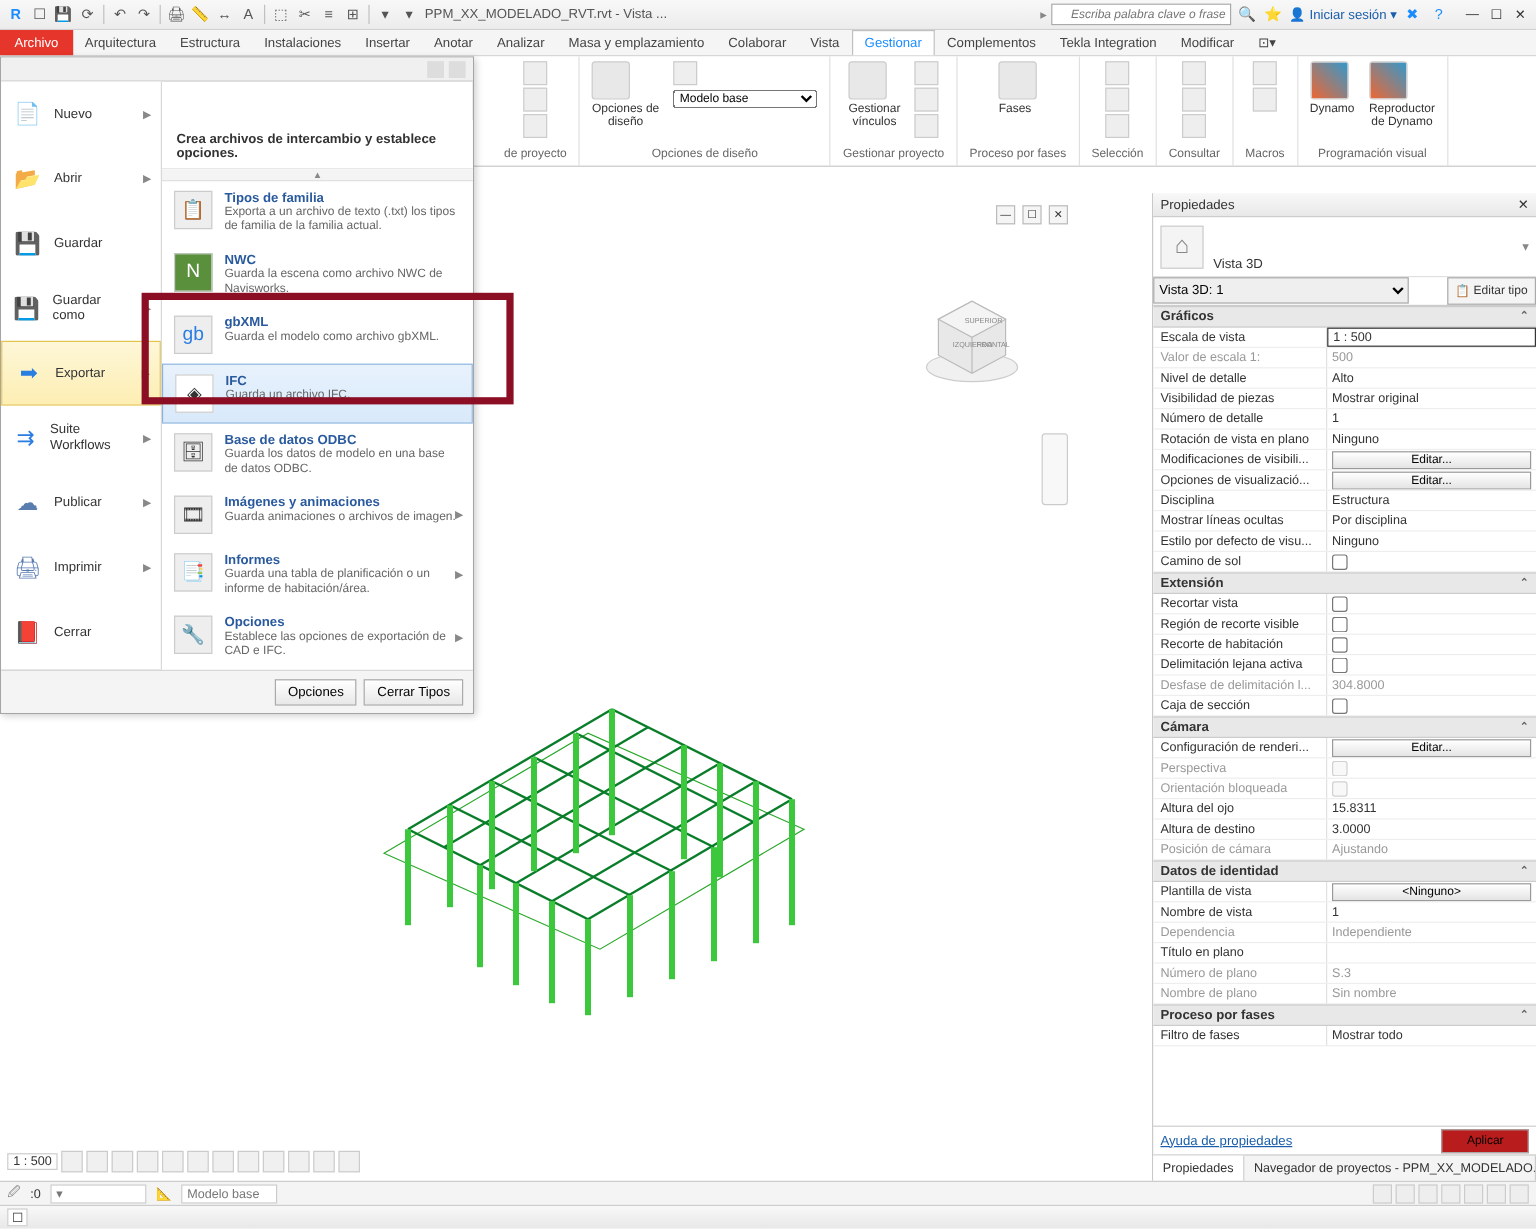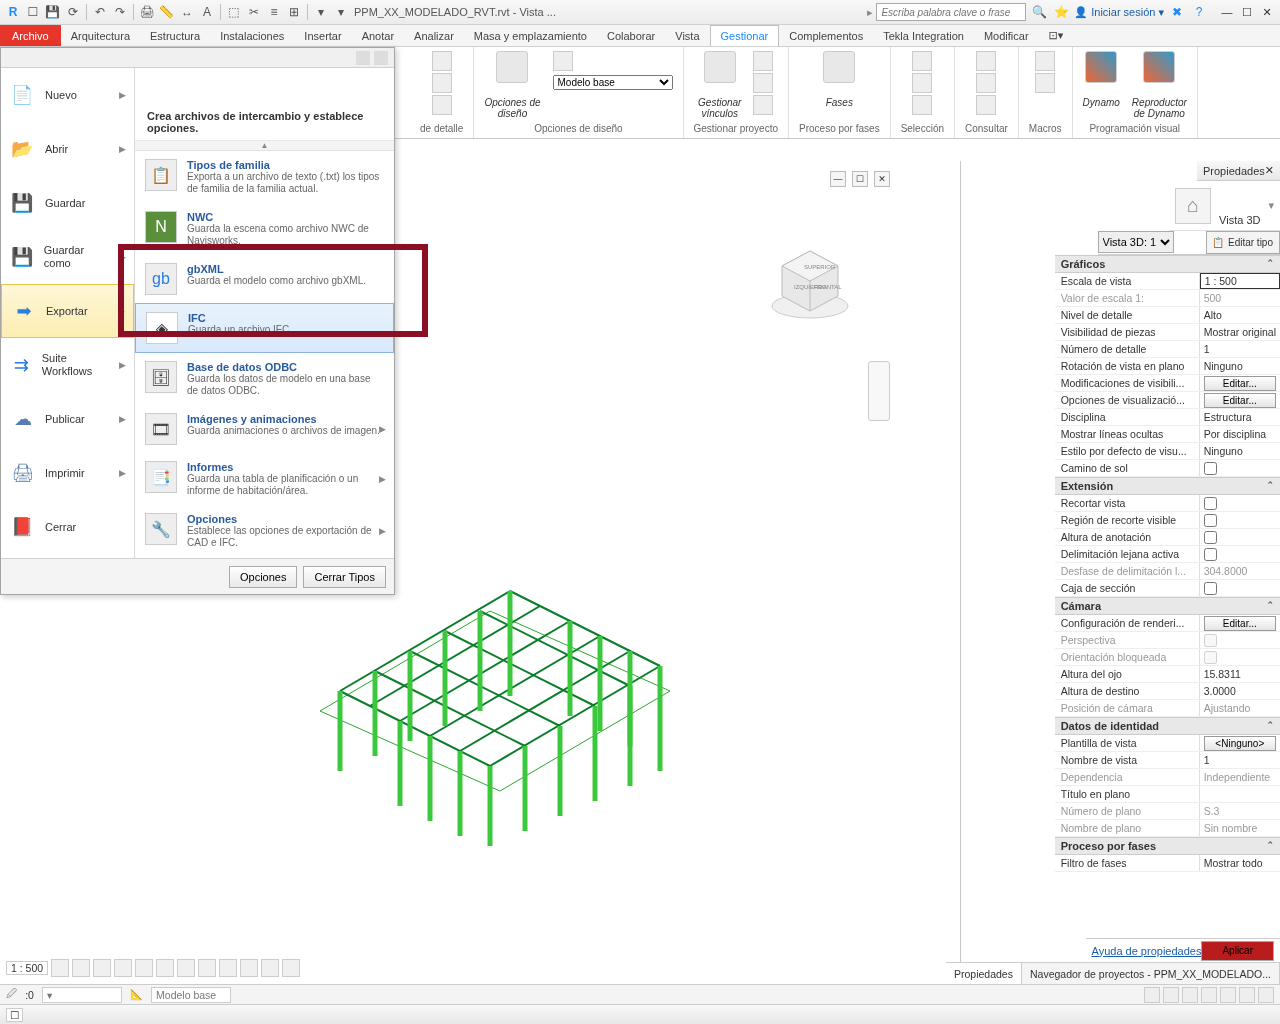--- a/index.html
+++ b/index.html
@@ -5,36 +5,36 @@
 * { box-sizing: border-box; margin: 0; padding: 0; font-family: "Segoe UI", Arial, sans-serif; }
 body { width: 1280px; height: 1024px; overflow: hidden; background: #fff; font-size: 11px; color: #333; position: relative; }
 
 
 .titlebar { height: 25px; background: linear-gradient(#f8f8f8,#ececec); border-bottom: 1px solid #d0d0d0; display: flex; align-items: center; padding: 0 4px; }
 .qat { display: flex; align-items: center; gap: 2px; }
 .qat-btn { width: 18px; height: 18px; display: flex; align-items: center; justify-content: center; color: #555; font-size: 12px; cursor: pointer; }
 .qat-sep { width: 1px; height: 16px; background: #c0c0c0; margin: 0 2px; }
 .title-text { font-size: 11px; color: #555; margin-left: 4px; }
 .title-right { margin-left: auto; display: flex; align-items: center; gap: 4px; }
-.search-box { width: 150px; height: 18px; border: 1px solid #aaa; font-size: 10px; padding: 0 4px; color: #999; font-style: italic; }
+.search-box { width: 150px; height: 18px; border: 1px solid #aaa; font-size: 10px; padding: 0 4px; color: #999; font-style: italic; text-align: right; }
 .user-link { color: #1a5eab; font-size: 11px; cursor: pointer; }
 .win-btns { display: flex; gap: 2px; margin-left: 6px; }
 .win-btn { width: 18px; height: 16px; display: flex; align-items: center; justify-content: center; font-size: 11px; }
 
 
 .ribbon-tabs { height: 22px; background: #f5f5f5; border-bottom: 1px solid #d0d0d0; display: flex; align-items: stretch; }
 .file-tab { background: #e6352b; color: #fff; padding: 0 12px; display: flex; align-items: center; font-size: 11px; }
 .rtab { padding: 0 10px; display: flex; align-items: center; font-size: 11px; color: #444; cursor: pointer; }
 .rtab.active { background: #fff; border: 1px solid #c0c0c0; border-bottom: none; color: #1a8cff; }
 
 
 .ribbon { height: 92px; background: #fff; border-bottom: 1px solid #c8c8c8; display: flex; padding-left: 410px; }
 .ribbon-group { border-right: 1px solid #e0e0e0; padding: 4px 10px; display: flex; flex-direction: column; align-items: center; justify-content: space-between; }
 .ribbon-group-row { display: flex; gap: 12px; align-items: flex-start; }
-.rbig { display: flex; flex-direction: column; align-items: center; gap: 14px; cursor: pointer; font-style: italic; }
+.rbig { display: flex; flex-direction: column; align-items: flex-start; gap: 2px; cursor: pointer; }
 .rbig-icon { width: 32px; height: 32px; background: #e8e8e8; border: 1px solid #ccc; border-radius: 3px; }
 .rbig-label { font-size: 10px; text-align: center; line-height: 1.1; }
 .ribbon-group-title { font-size: 10px; color: #666; text-align: center; margin-top: 2px; }
 .small-stack { display: flex; flex-direction: column; gap: 2px; }
 .small-btn { width: 20px; height: 20px; background: #eee; border: 1px solid #ccc; }
 
 
 .filemenu { position: absolute; left: 0; top: 47px; width: 395px; background: #fff; border: 1px solid #a5a5a5; box-shadow: 2px 2px 6px rgba(0,0,0,0.2); z-index: 100; display: flex; flex-direction: column; }
 .filemenu-top { height: 20px; background: #f0f0f0; border-bottom: 1px solid #d0d0d0; display: flex; justify-content: flex-end; align-items: center; padding-right: 6px; gap: 4px; }
 .fm-topicon { width: 14px; height: 14px; background: #ddd; }
@@ -60,21 +60,21 @@
 
 
 .canvas { position: absolute; left: 0; top: 161px; right: 380px; bottom: 40px; background: #fff; }
 .canvas-controls-tr { position: absolute; right: 10px; top: 10px; display: flex; gap: 6px; }
 .cc-btn { width: 16px; height: 16px; border: 1px solid #bbb; background: #f5f5f5; font-size: 9px; display:flex;align-items:center;justify-content:center; }
 .viewcube-wrap { position: absolute; right: 40px; top: 70px; width: 100px; height: 100px; }
 .nav-side { position: absolute; right: 10px; top: 200px; width: 22px; height: 60px; border: 1px solid #ccc; background: #f8f8f8; border-radius: 3px; }
 .structure-svg { position: absolute; left: 280px; top: 330px; }
 
 
-.props { position: absolute; right: 0; top: 161px; width: 320px; bottom: 40px; background: #fff; border-left: 1px solid #c8c8c8; display: flex; flex-direction: column; align-items: flex-end; }
+.props { position: absolute; right: 0; top: 161px; width: 320px; bottom: 40px; background: #fff; border-left: 1px solid #c8c8c8; display: flex; flex-direction: column; }
 .props-title { height: 20px; background: linear-gradient(#f8f8f8,#e8e8e8); border-bottom: 1px solid #ccc; padding: 0 6px; display: flex; align-items: center; font-size: 11px; }
 .props-title .close { margin-left: auto; cursor: pointer; }
 .props-type { height: 50px; display: flex; align-items: center; padding: 6px; gap: 8px; border-bottom: 1px solid #e0e0e0; }
 .props-type-icon { width: 36px; height: 36px; border: 1px solid #ccc; background: #f4f4f4; display:flex;align-items:center;justify-content:center;font-size:20px;color:#888; }
 .props-selector { height: 24px; display: flex; border-bottom: 1px solid #ccc; gap: 28px; }
 .props-selector select { flex: 1; height: 22px; font-size: 11px; border: 1px solid #aaa; }
 .edit-type-btn { display: flex; align-items: center; gap: 3px; padding: 0 6px; border: 1px solid #aaa; background: #f4f4f4; font-size: 10px; cursor: pointer; margin-left: 4px; }
 .props-grid { flex: 1; overflow-y: auto; }
 .prop-section { background: #e8e8e8; padding: 2px 6px; font-size: 11px; font-weight: bold; border-top: 1px solid #ccc; border-bottom: 1px solid #ccc; display: flex; }
 .prop-section .collapse { margin-left: auto; cursor: pointer; color: #666; font-size: 9px; }
@@ -168,21 +168,21 @@
 
 <div class="ribbon">
   <div class="ribbon-group">
     <div class="ribbon-group-row">
       <div class="small-stack">
           <div class="small-btn"></div>
           <div class="small-btn"></div>
           <div class="small-btn"></div>
         </div>
     </div>
-    <div class="ribbon-group-title">de detalle</div>
+    <div class="ribbon-group-title">de proyecto</div>
   </div>
   <div class="ribbon-group">
     <div class="ribbon-group-row">
       <div class="rbig">
           <div class="rbig-icon"></div>
           <div class="rbig-label" style="white-space:pre-line;">Opciones de
 diseño</div>
         </div>
       <div style="display:flex;flex-direction:column;gap:4px;">
         <div class="small-btn"></div>
@@ -555,21 +555,21 @@
           <input type="checkbox" style="">
         </div>
       </div>
     <div class="prop-row">
         <div class="prop-label">Región de recorte visible</div>
         <div class="prop-value">
           <input type="checkbox" style="">
         </div>
       </div>
     <div class="prop-row">
-        <div class="prop-label">Altura de anotación</div>
+        <div class="prop-label">Recorte de habitación</div>
         <div class="prop-value">
           <input type="checkbox" style="">
         </div>
       </div>
     <div class="prop-row">
         <div class="prop-label">Delimitación lejana activa</div>
         <div class="prop-value">
           <input type="checkbox" style="">
         </div>
       </div>

